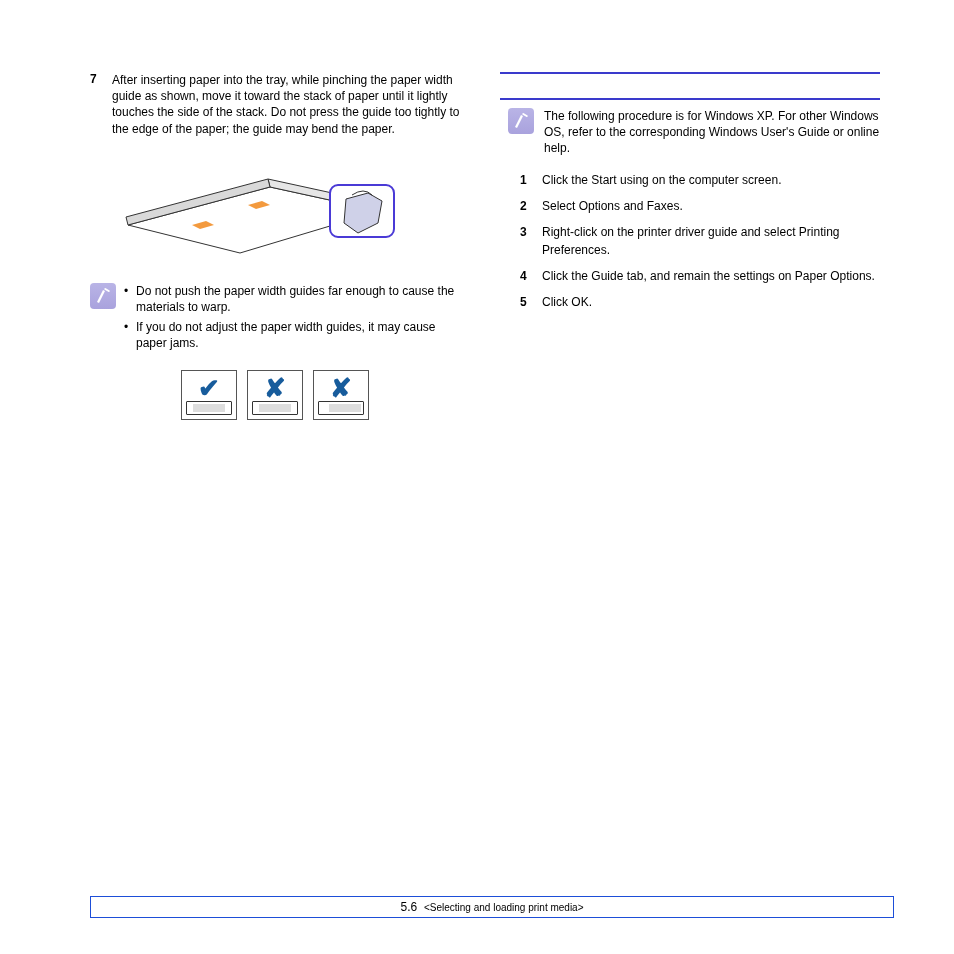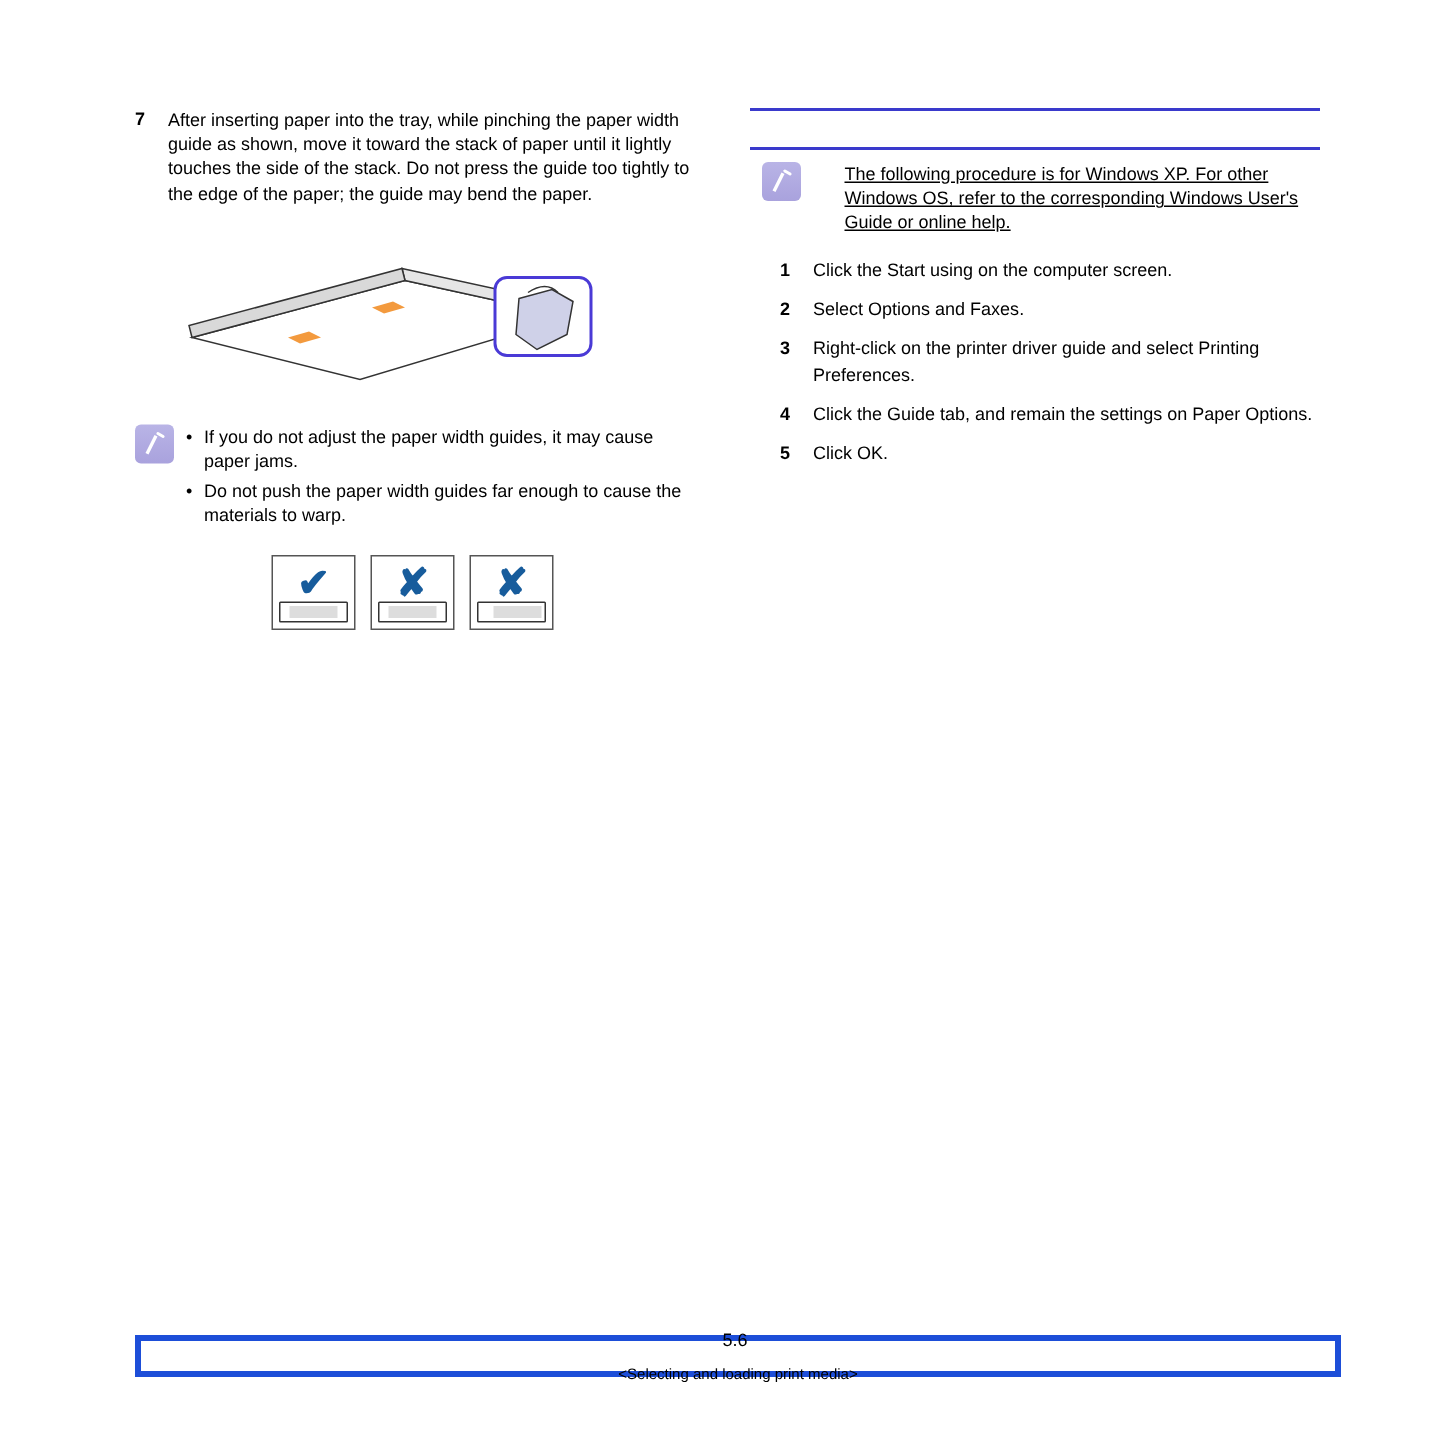--- a/index.html
+++ b/index.html
@@ -61,37 +61,36 @@
   .ex-tray-mini { width:44px; height:12px; border:1px solid #333; border-radius:1px; position:relative; background:#fff;}
   .ex-tray-mini::before{content:"";position:absolute;inset:2px 6px;background:#ddd;}
   .ex-tray-mini.shift::before{inset:2px 2px 2px 10px;}
   .heading-rule {
     border-top:2px solid #3a3acc;
     border-bottom:2px solid #3a3acc;
     height:24px;
     margin: 0 0 8px 0;
   }
   .right-intro { line-height:1.35; margin-bottom:12px;}
-  .right-note { display:flex; gap:29px; margin: 8px 0 14px 8px; align-items:flex-start;text-decoration:underline;}
+  .right-note { display:flex; gap:10px; margin: 8px 0 14px 8px; align-items:flex-start;}
   .right-note .text { flex:1; line-height:1.35;}
   .steps-list { list-style:none; padding:0; margin:0 0 0 20px;}
   .steps-list li { display:flex; gap:8px; line-height:1.5; margin-bottom:8px;}
   .steps-list .n { font-weight:bold; width:14px; flex:0 0 14px;}
   .steps-list .t { flex:1; }
   .bold { font-weight:normal; }
   .footer {
     position:absolute;
     left:90px; right:60px; bottom:36px;
-    border:4px solid #1d4ed8;
+    border:1px solid #1d4ed8;
     height:20px;
     display:flex;
     align-items:center;
     justify-content:center;
     font-size:10px;
-    flex-direction:column;
   }
   .footer .pn { font-size:12px; margin-right:4px;}
   .footer .chap { color:#000;text-align:right; }
 </style>
 </head>
 <body>
 
 <div class="page">
   <div class="col col-left">
     <div class="step-row">
@@ -113,22 +112,22 @@
     </div>
 
     <div class="note-row">
       <div class="note-icon">
         <svg viewBox="0 0 20 20">
             <path d="M4 16 L10 4 L12 5 L6 17 Z" fill="#fff"></path>
             <rect x="11" y="3" width="6" height="2" rx="1" fill="#fff" transform="rotate(30 14 4)"></rect>
           </svg>
       </div>
       <ul class="bullets">
+        <li>Do not push the paper width guides far enough to cause the materials to warp.</li>
         <li>If you do not adjust the paper width guides, it may cause paper jams.</li>
-        <li>Do not push the paper width guides far enough to cause the materials to warp.</li>
       </ul>
     </div>
 
     <div class="examples">
       <div class="ex-box">
         <div class="ex-mark ok">✔</div>
         <div class="ex-tray-mini"></div>
       </div>
       <div class="ex-box">
         <div class="ex-mark no">✘</div>

